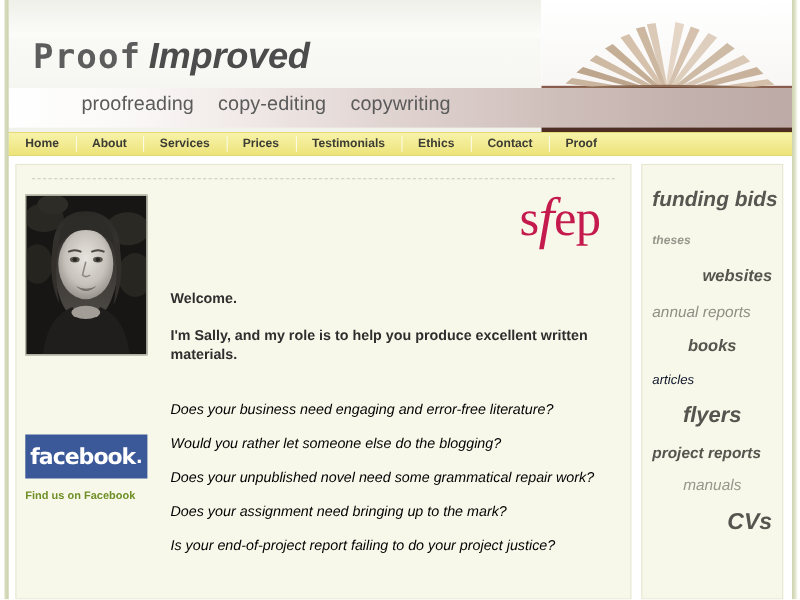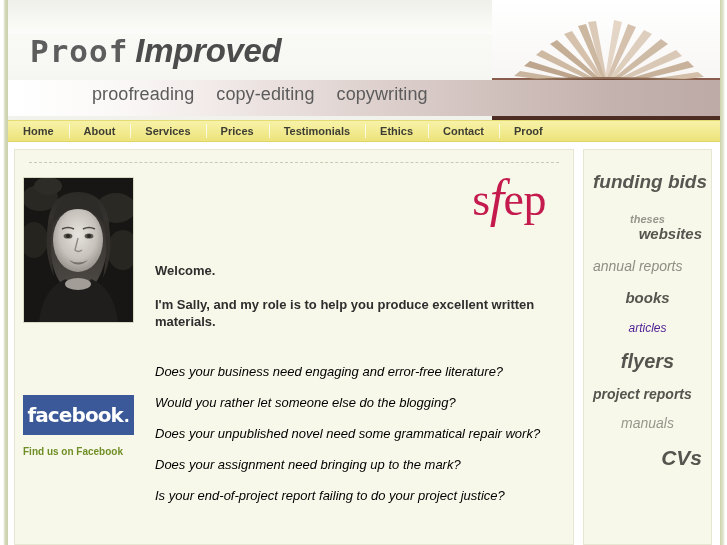--- a/index.html
+++ b/index.html
@@ -77,21 +77,21 @@
   .tagline-band {
     position: absolute;
     left: 0; top: 80px;
     width: 712px; height: 36px;
     background: linear-gradient(to right,
        #ffffff 0%, #fbf9f8 14%, #efe7e5 32%,
        #ddd0cd 52%, #cfbfbb 70%, #c4b2ae 85%, #bdaaa6 100%);
   }
   .tagline {
     position: absolute;
-    left: 84px; top: 84px;
+    left: 66px; top: 84px;
     font-size: 18px;
     color: #5b5b5b;
     letter-spacing: 0.1px;
     white-space: nowrap;
   }
   .tagline span { margin-right: 22px; }
   .tagline span:last-child { margin-right: 0; }
 
   
   .navbar {
@@ -395,25 +395,25 @@
         <div class="fb-badge" style="background: rgb(59, 89, 152);">
           <span class="fb-word">facebook</span>
             <span class="fb-dot">.</span>
         </div>
         <a class="fb-link" style="color: rgb(111, 143, 38);">Find us on Facebook</a>
       </div>
     </div>
 
     <div class="side-panel">
       <span class="cloud-item" style="font-size: 19px; font-weight: 700; color: rgb(87, 87, 81); text-align: left; margin-bottom: 22px;">funding bids</span>
-      <span class="cloud-item" style="font-size: 11px; font-weight: 700; color: rgb(150, 150, 140); text-align: center; margin-bottom: 1px;">theses</span>
+      <span class="cloud-item" style="font-size: 11px; font-weight: 700; color: rgb(150, 150, 140); text-align: left; margin-bottom: 18px;">theses</span>
       <span class="cloud-item" style="font-size: 15px; font-weight: 700; color: rgb(85, 85, 79); text-align: right; margin-bottom: 17px;">websites</span>
       <span class="cloud-item" style="font-size: 14px; font-weight: 400; color: rgb(142, 142, 132); text-align: left; margin-bottom: 16px;">annual reports</span>
       <span class="cloud-item" style="font-size: 15px; font-weight: 700; color: rgb(85, 85, 79); text-align: center; margin-bottom: 16px;">books</span>
-      <span class="cloud-item" style="font-size: 12px; font-weight: 400; color: #4c1d95; text-align: center; margin-bottom: 17px;">articles</span>
+      <span class="cloud-item" style="font-size: 12px; font-weight: 400; color: #0f172a; text-align: left; margin-bottom: 17px;">articles</span>
       <span class="cloud-item" style="font-size: 20px; font-weight: 700; color: rgb(85, 85, 79); text-align: center; margin-bottom: 15px;">flyers</span>
       <span class="cloud-item" style="font-size: 14px; font-weight: 700; color: rgb(85, 85, 79); text-align: left; margin-bottom: 14px;">project reports</span>
       <span class="cloud-item" style="font-size: 14px; font-weight: 400; color: rgb(150, 150, 140); text-align: center; margin-bottom: 16px;">manuals</span>
       <span class="cloud-item" style="font-size: 21px; font-weight: 700; color: rgb(85, 85, 79); text-align: right; margin-bottom: 0px;">CVs</span>
     </div>
 
   </div>
 </div>
 
 </body></html>

